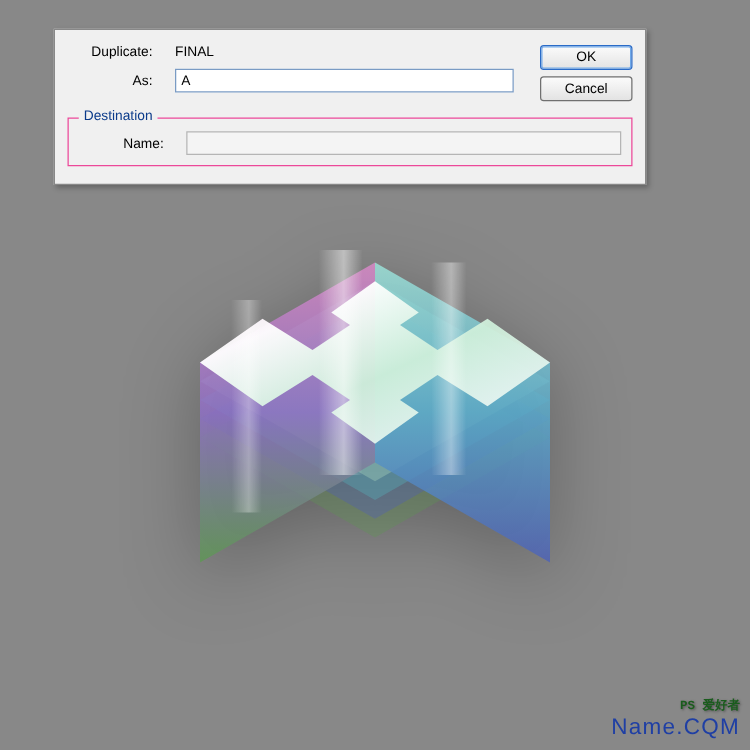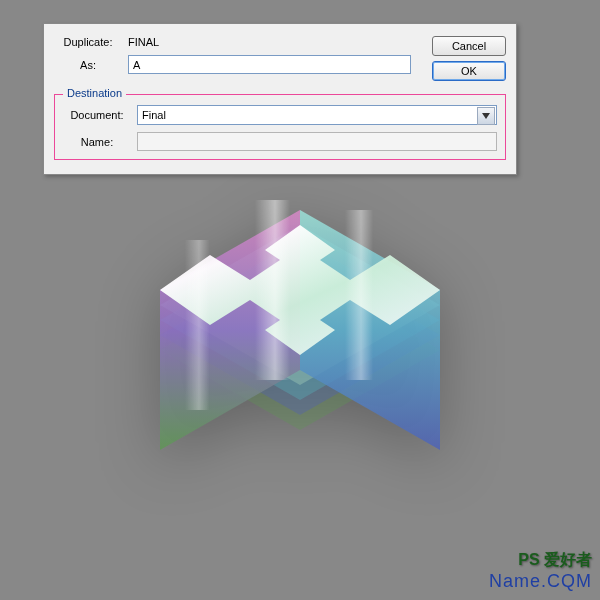--- a/index.html
+++ b/index.html
@@ -37,22 +37,22 @@
 }
 
 .row {
   display: flex;
   align-items: center;
   margin-bottom: 7px;
 }
 
 .label {
   width: 68px;
-  text-align: center;
-  padding-right: 6px;
+  text-align: right;
+  padding-right: 18px;
   color: #000;
 }
 
 .value-text {
   color: #000;
 }
 
 .text-input {
   flex: 1;
   height: 19px;
@@ -153,22 +153,22 @@
 
 
 .watermark {
   position: absolute;
   right: 8px;
   bottom: 8px;
   text-align: right;
 }
 .wm-top {
   color: #1a5c1d;
-  font-family: Liberation Sans, sans-serif;
-  font-size: 16px;
+  font-family: Liberation Mono, monospace;
+  font-size: 10px;
   font-weight: bold;
   text-shadow: 1px 1px 2px rgba(0,0,0,0.4);
 }
 .wm-bot {
   color: #1f3fa4;
   font-family: Impact, Arial Black, sans-serif;
   font-size: 18px;
   letter-spacing: 1px;
 }
 </style>
@@ -226,40 +226,27 @@
       <div class="row">
         <div class="label">Duplicate:</div>
         <div class="value-text">FINAL</div>
       </div>
       <div class="row">
         <div class="label">As:</div>
         <input class="text-input" type="text" value="A" style="">
       </div>
     </div>
     <div class="button-col">
+      <button class="btn default">OK</button>
       <button class="btn">Cancel</button>
-      <button class="btn default">OK</button>
     </div>
   </div>
 
   <div class="fieldset">
     <div class="fieldset-title">Destination</div>
-    <div class="row">
-      <div class="label">Document:</div>
-      <div class="select-wrap">
-        <div class="select-box">
-          <span>Final</span>
-          <div class="select-arrow">
-            <svg width="8" height="6" viewBox="0 0 8 6">
-                <path d="M0 0 L8 0 L4 6 Z" fill="#333"></path>
-              </svg>
-          </div>
-        </div>
-      </div>
-    </div>
     <div class="row" style="margin-bottom:0">
       <div class="label">Name:</div>
       <input class="text-input disabled" type="text" disabled="" value="" style="">
     </div>
   </div>
 </div>
 
 <div class="watermark">
   <div class="wm-top">PS 爱好者</div>
   <div class="wm-bot">Name.CQM</div>

